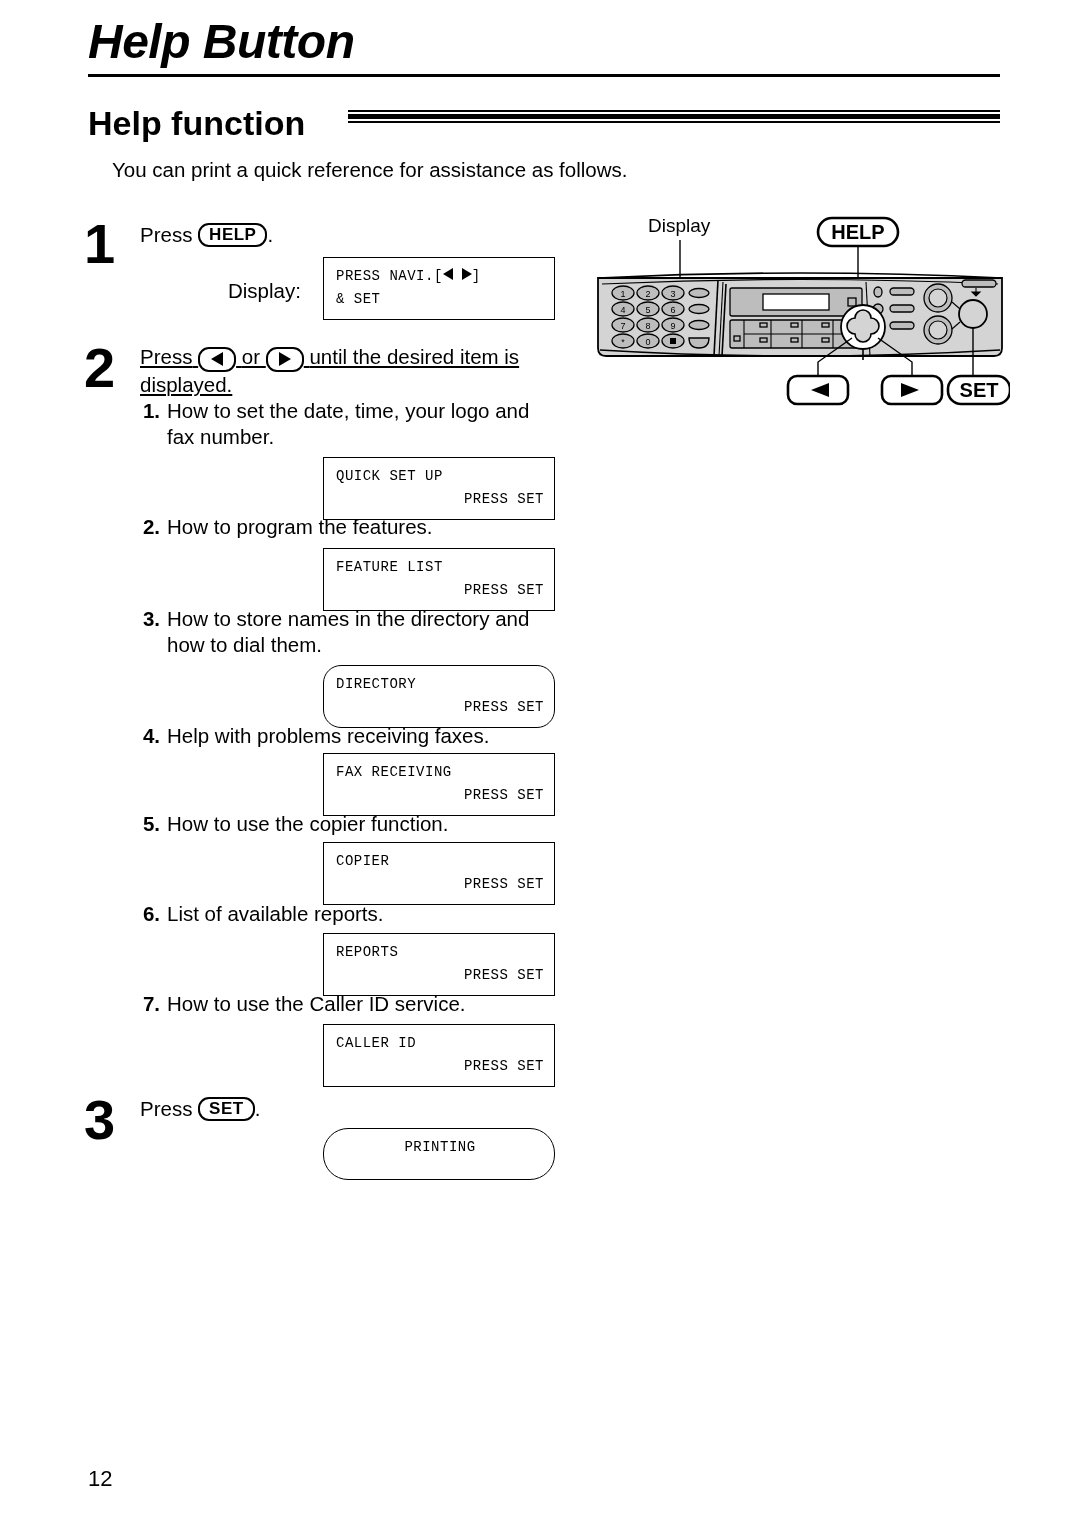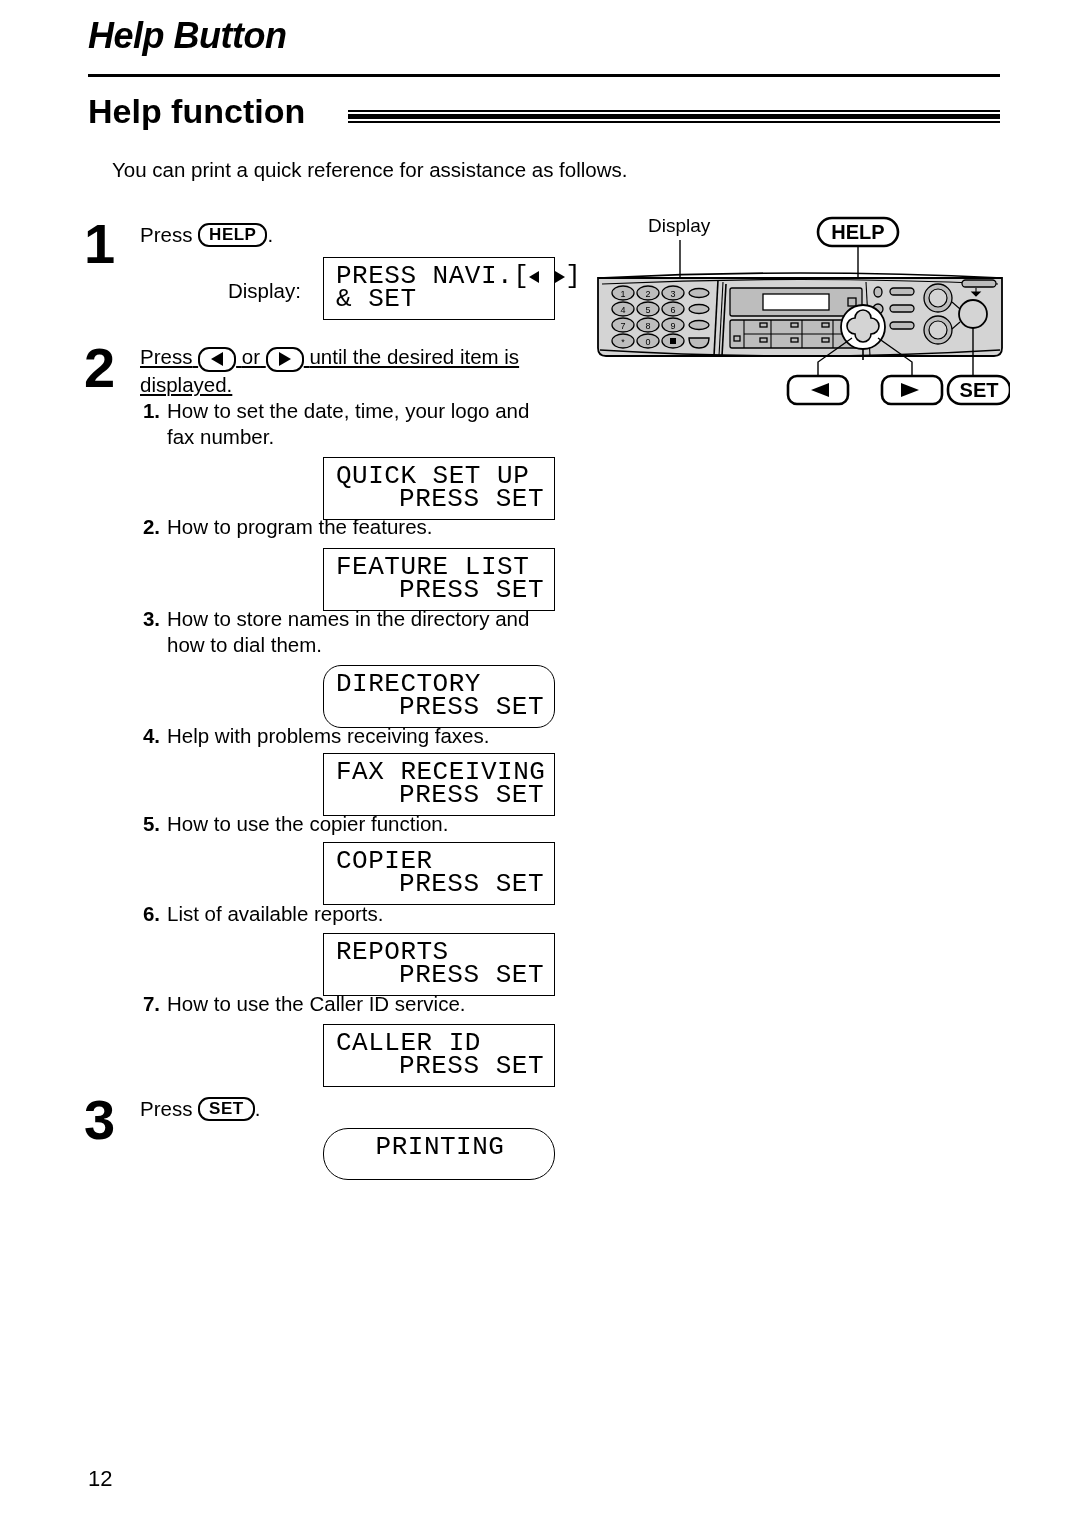--- a/index.html
+++ b/index.html
@@ -14,38 +14,38 @@
     font-family: "Liberation Sans", sans-serif;
     color: #000000;
     overflow: hidden;
   }
 
   
   #page-title {
     position: absolute;
     left: 88px;
     top: 18px;
-    font-size: 36px;
+    font-size: 48px;
     font-weight: bold;
     font-style: italic;
     letter-spacing: -0.5px;
     line-height: 1;
   }
   #title-rule {
     position: absolute;
     left: 88px;
     top: 74px;
     width: 912px;
     height: 3px;
     background: #000;
   }
   #section-title {
     position: absolute;
     left: 88px;
-    top: 94px;
+    top: 106px;
     font-size: 34px;
     font-weight: bold;
     line-height: 1;
     text-align: center;
   }
   #section-rule {
     position: absolute;
     left: 348px;
     top: 108px;
     width: 652px;
@@ -111,21 +111,21 @@
   .tri-right { border-left: 12px solid #000; }
 
   
   .lcd {
     position: absolute;
     left: 323px;
     width: 232px;
     border: 1.5px solid #000;
     box-sizing: border-box;
     font-family: "Liberation Mono", monospace;
-    font-size: 26px;
+    font-size: 14px;
     padding: 7px 10px 8px 12px;
     background: #fff;
   }
   .lcd .row { white-space: pre; line-height: 23px; letter-spacing: 0.5px; }
   .lcd .row.right { text-align: right; }
   .lcd .row.center { text-align: center; }
   .lcd .tri-left, .lcd .tri-right {
     border-top-width: 6px; border-bottom-width: 6px;
     vertical-align: 0px;
   }

